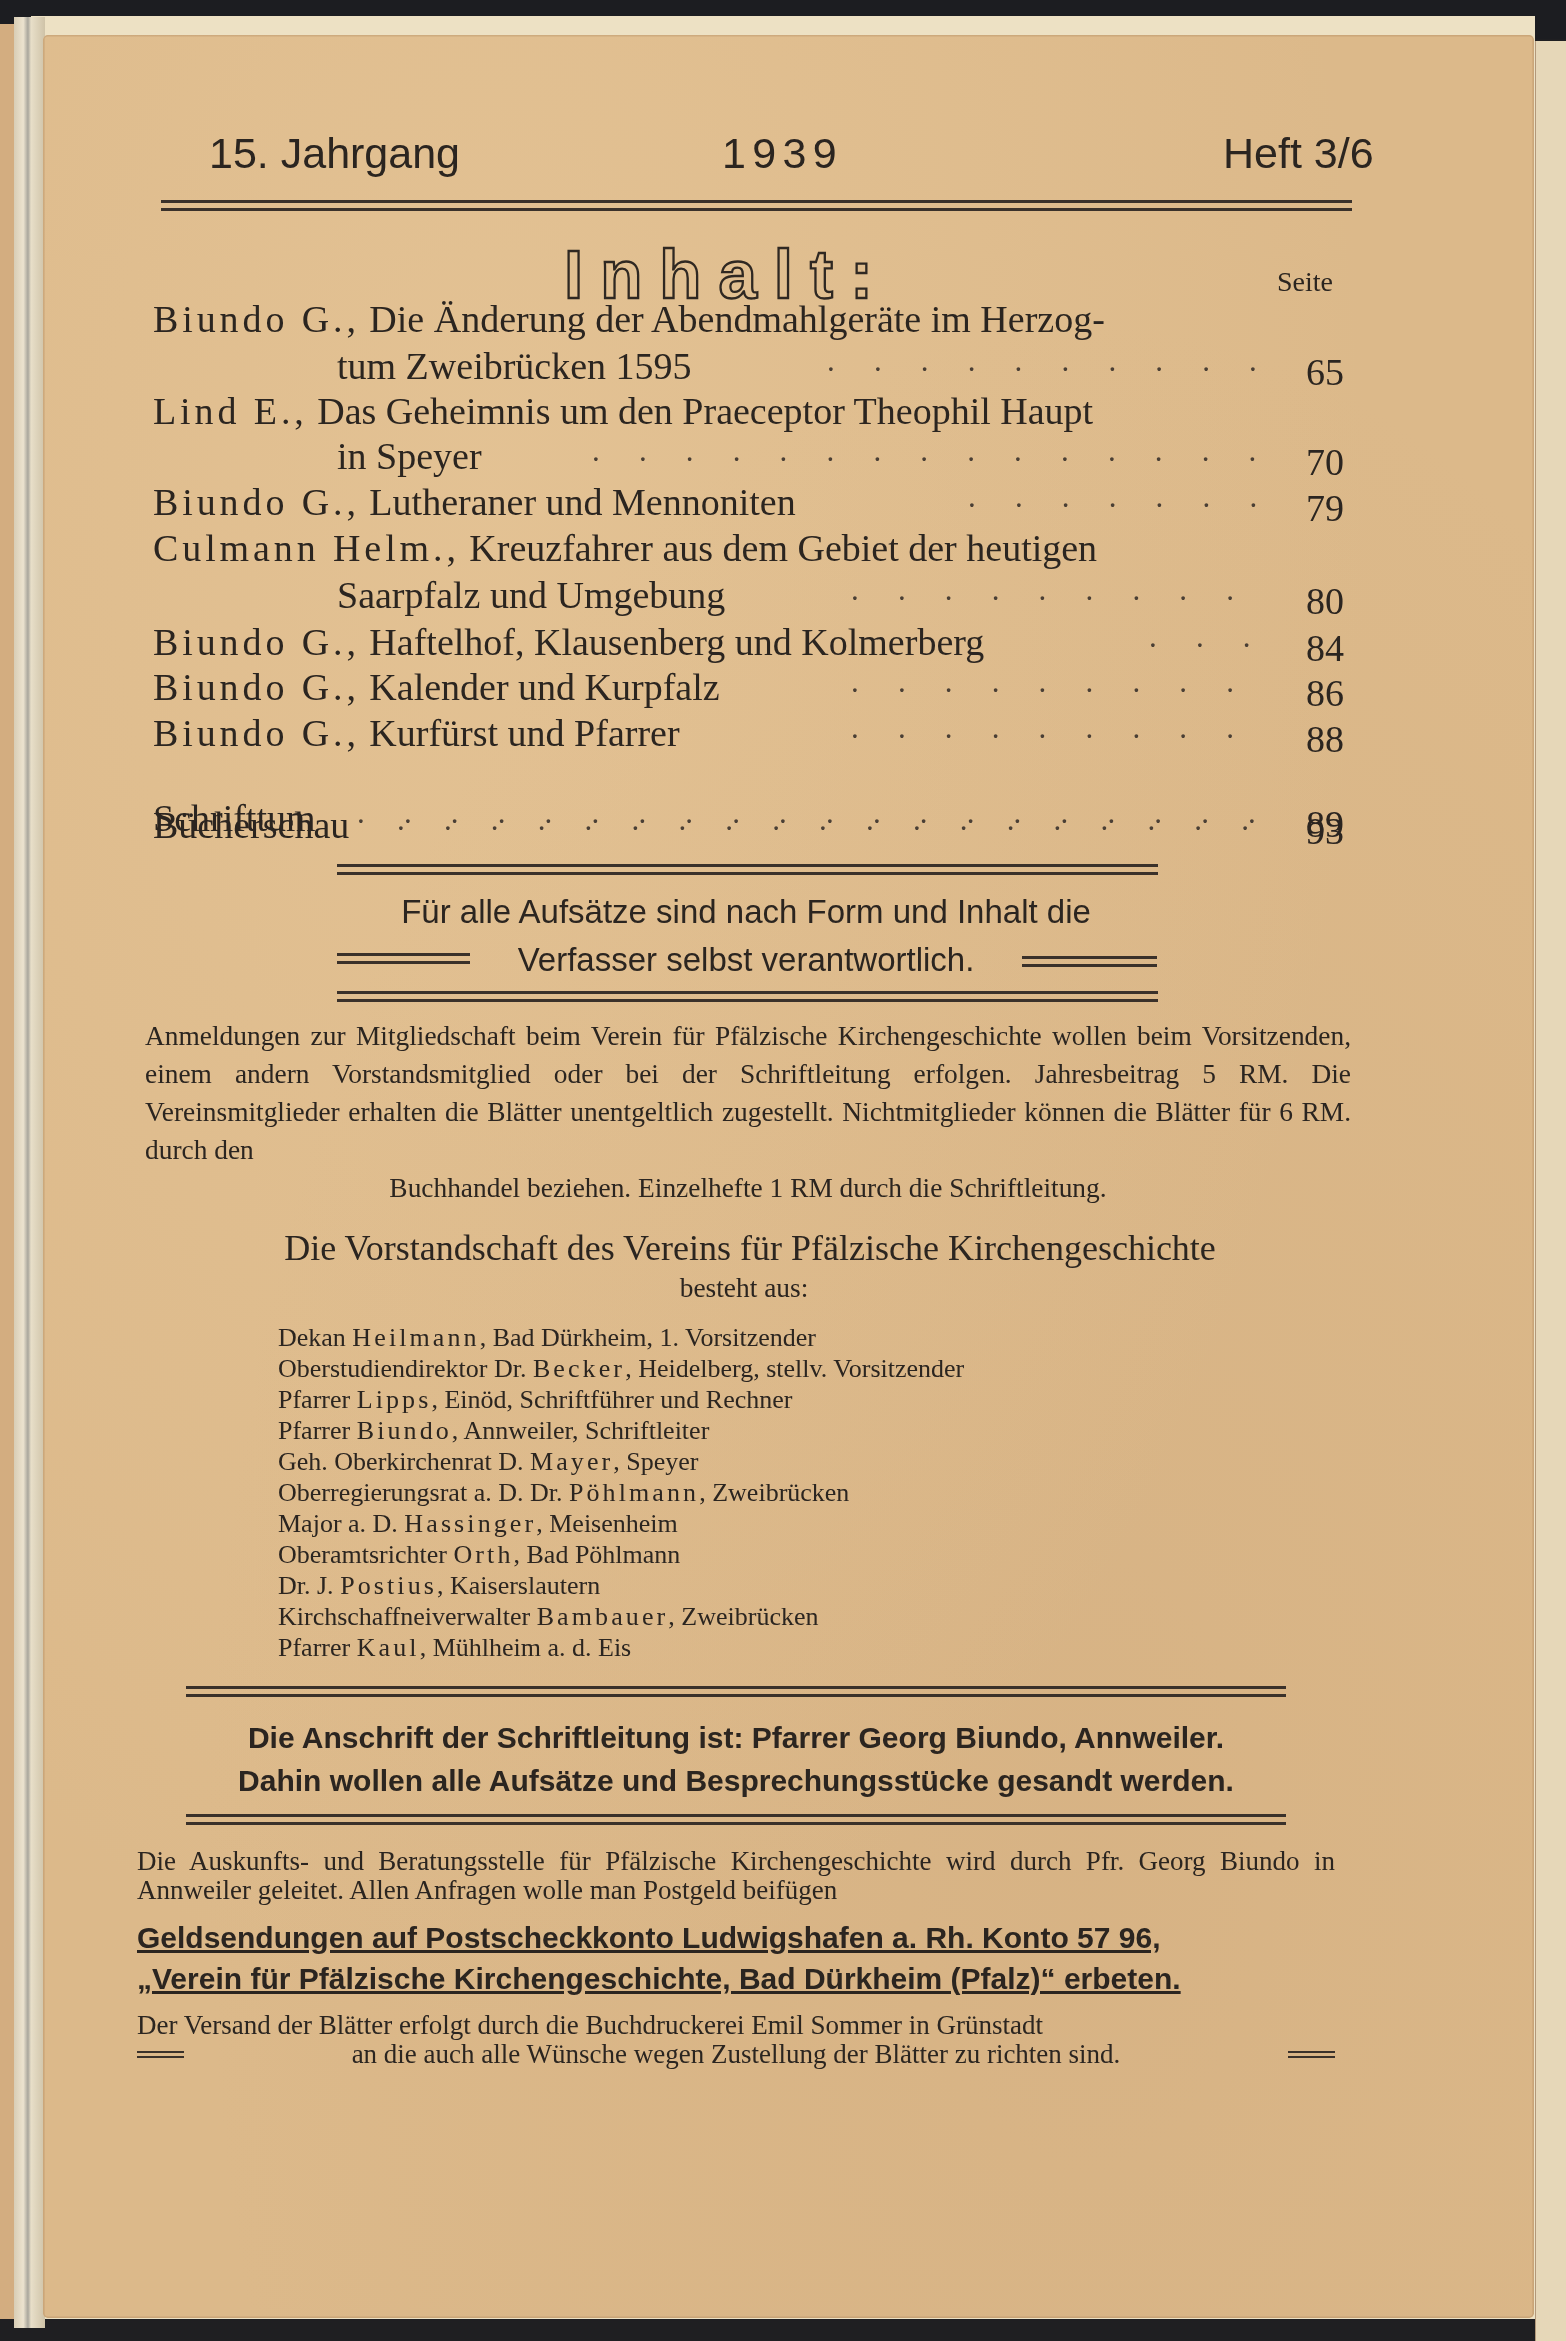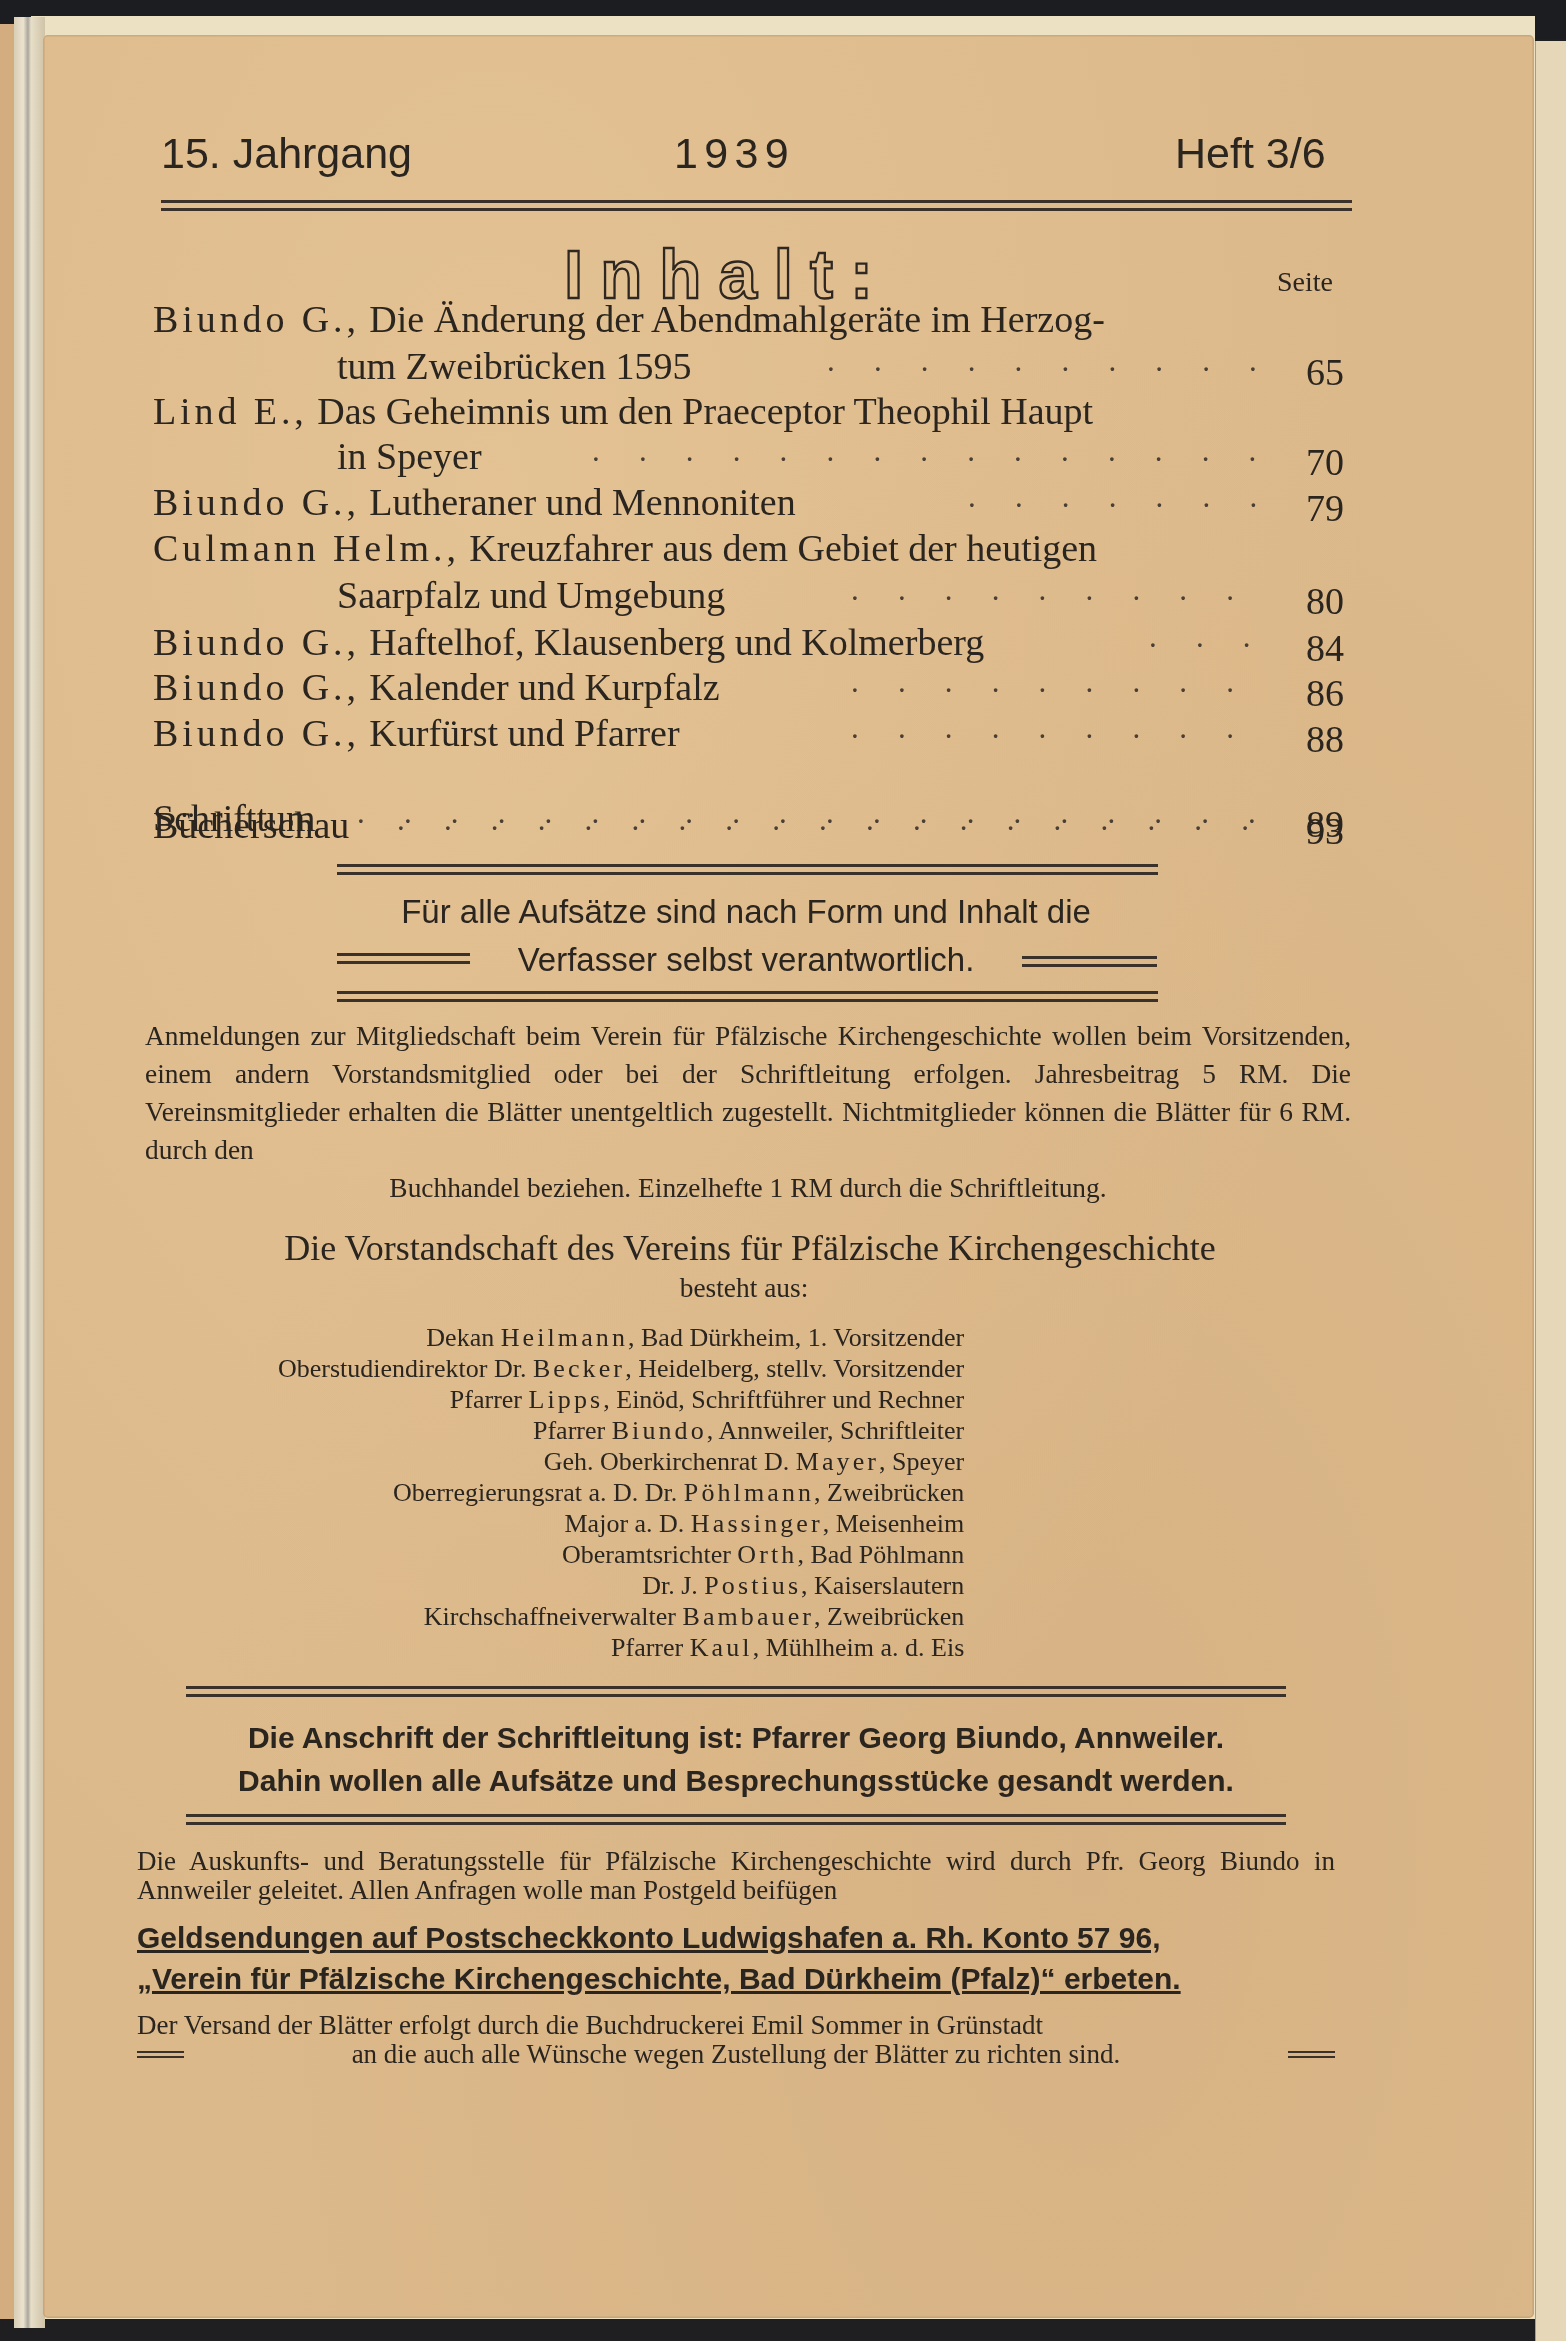--- a/index.html
+++ b/index.html
@@ -24,21 +24,21 @@
       radial-gradient(ellipse at 30% 20%, rgba(240,210,165,0.35), transparent 60%),
       radial-gradient(ellipse at 70% 80%, rgba(200,160,115,0.25), transparent 60%);
     border-radius: 4.7px;
     box-shadow: inset 0 0 0 1.6px rgba(150,110,70,0.25);
   }
   .ink { color:#2b2520; }
   .sans { font-family: "Liberation Sans", "DejaVu Sans", sans-serif; }
   .serif { font-family: "Liberation Serif", "DejaVu Serif", serif; }
 
   
-  .hdr { position:absolute; top:129px; font-size:43px; }
+  .hdr { position:absolute; top:129px; font-size:43px;margin-left:48px; }
   .hdr-left { left:161px; }
   .hdr-center { left:674px; letter-spacing:6.3px; }
   .hdr-right { left:1175px; }
   .rule-double { position:absolute; height:11px; border-top:3.1px solid #3a312a; border-bottom:3.1px solid #3a312a; box-sizing:border-box; }
 
   .inhalt-title {
     position:absolute; left:564px; top:235px; font-size:69px; letter-spacing:17px;
     color: transparent; -webkit-text-stroke: 2.3px #2f2822; font-weight:bold;
   }
   .seite-label { position:absolute; left:1277px; top:266px; font-size:28px; }
@@ -51,21 +51,21 @@
   .toc-page { position:absolute; right:0; width:63px; text-align:right; top:6.3px; }
 
   .notice { position:absolute; left:333px; width:826px; text-align:center; font-size:33px; }
 
   .membership { position:absolute; left:145px; width:1206px; font-size:27.4px; line-height:38px; text-align:justify; }
   .membership .last { text-align:center; display:block; }
 
   .board-title { position:absolute; left:147px; width:1206px; text-align:center; font-size:36px; }
   .board-sub { position:absolute; left:141px; width:1206px; text-align:center; font-size:27.4px; }
   .board-list { position:absolute; left:278px; top:1322px; font-size:26px; line-height:31px; }
-  .board-list .row { white-space:nowrap; height:31px;text-align:right; }
+  .board-list .row { white-space:nowrap; height:31px; }
   .sp { letter-spacing:3.1px; }
 
   .address { position:absolute; left:180px; width:1112px; text-align:center; font-size:30px; font-weight:bold; line-height:45px; }
 
   .foot-para { position:absolute; left:137px; width:1198px; font-size:27px; line-height:29px; text-align:justify; }
   .foot-bold { position:absolute; left:137px; width:1198px; font-size:30px; font-weight:bold; line-height:41px; }
   .row-flex { display:flex; justify-content:space-between; white-space:nowrap; }
   .mini-rule { display:inline-block; width:47px; height:7.8px; border-top:2.3px solid #3a312a; border-bottom:2.3px solid #3a312a; box-sizing:border-box; vertical-align:middle; }
 </style>
 </head>

